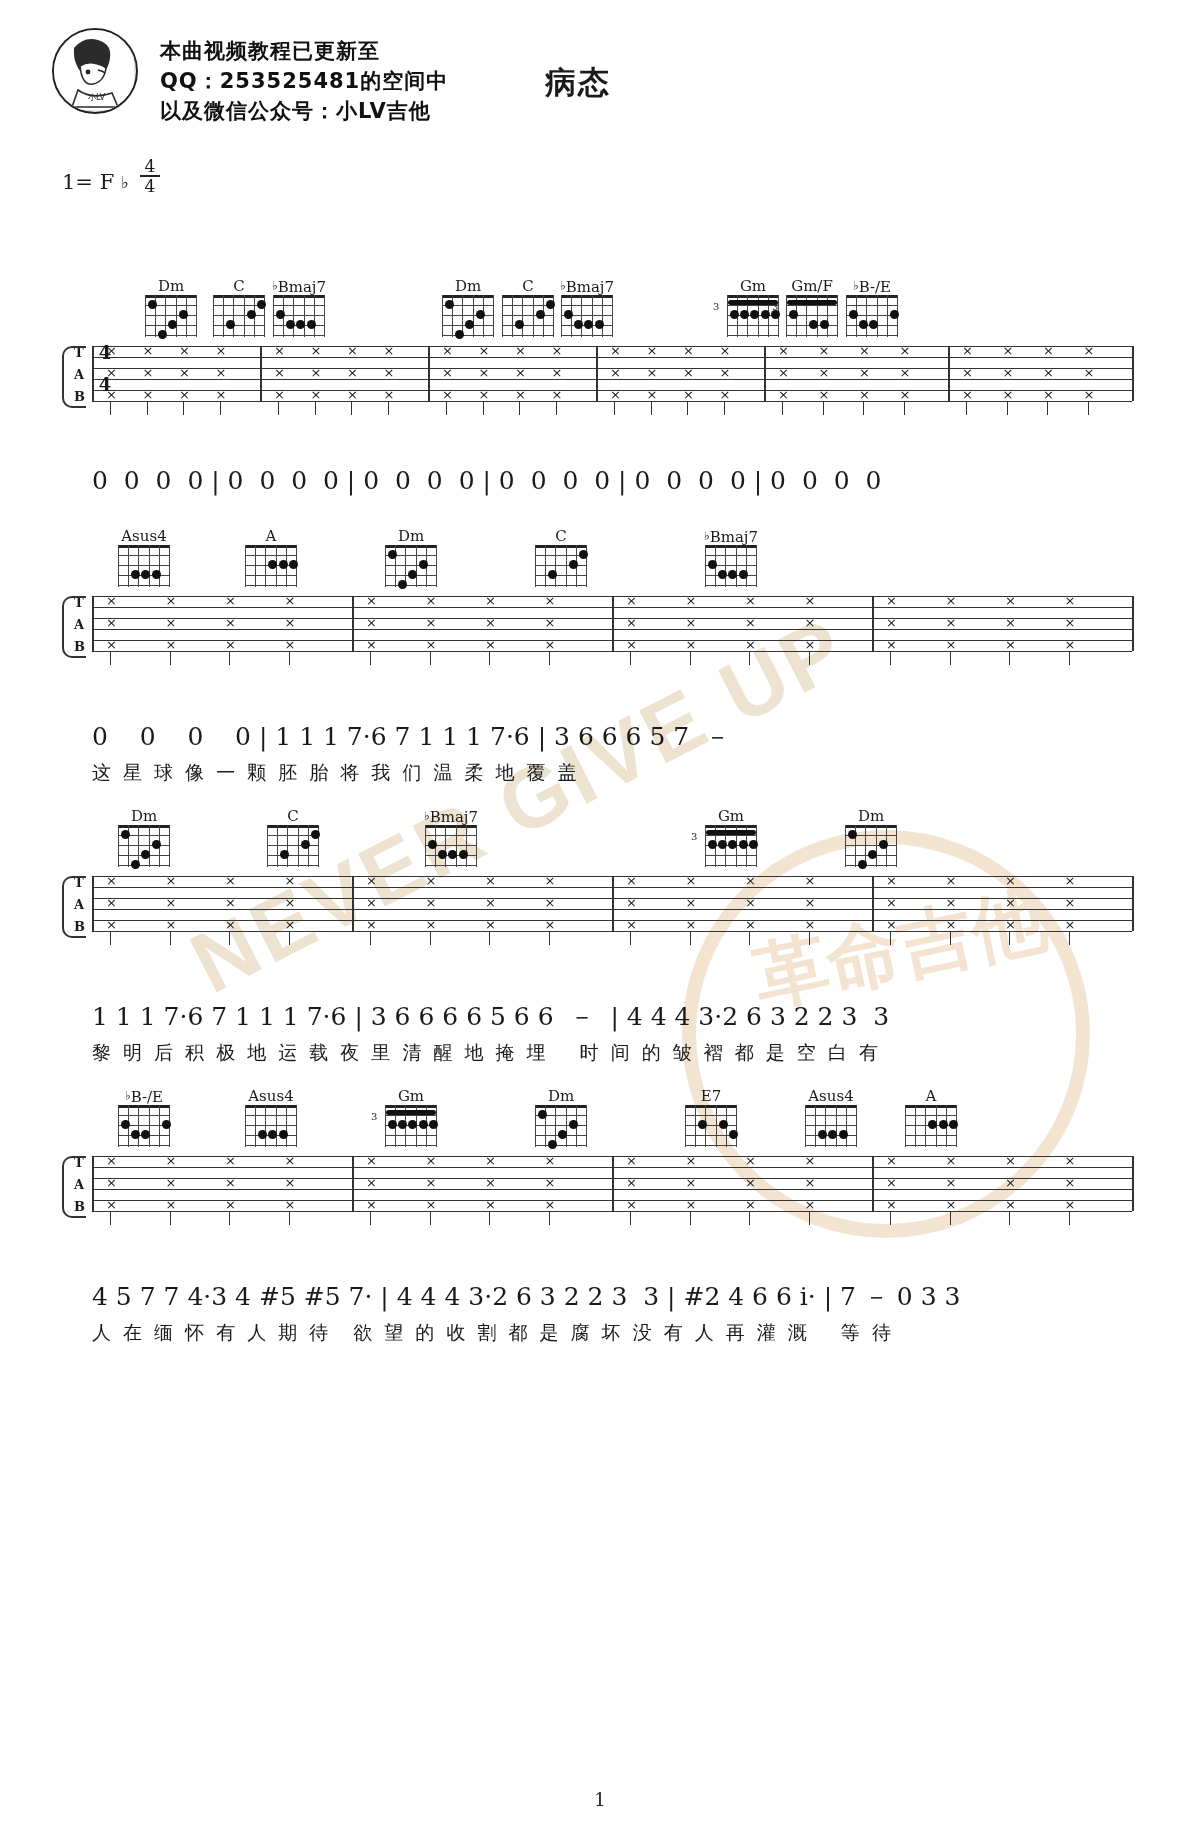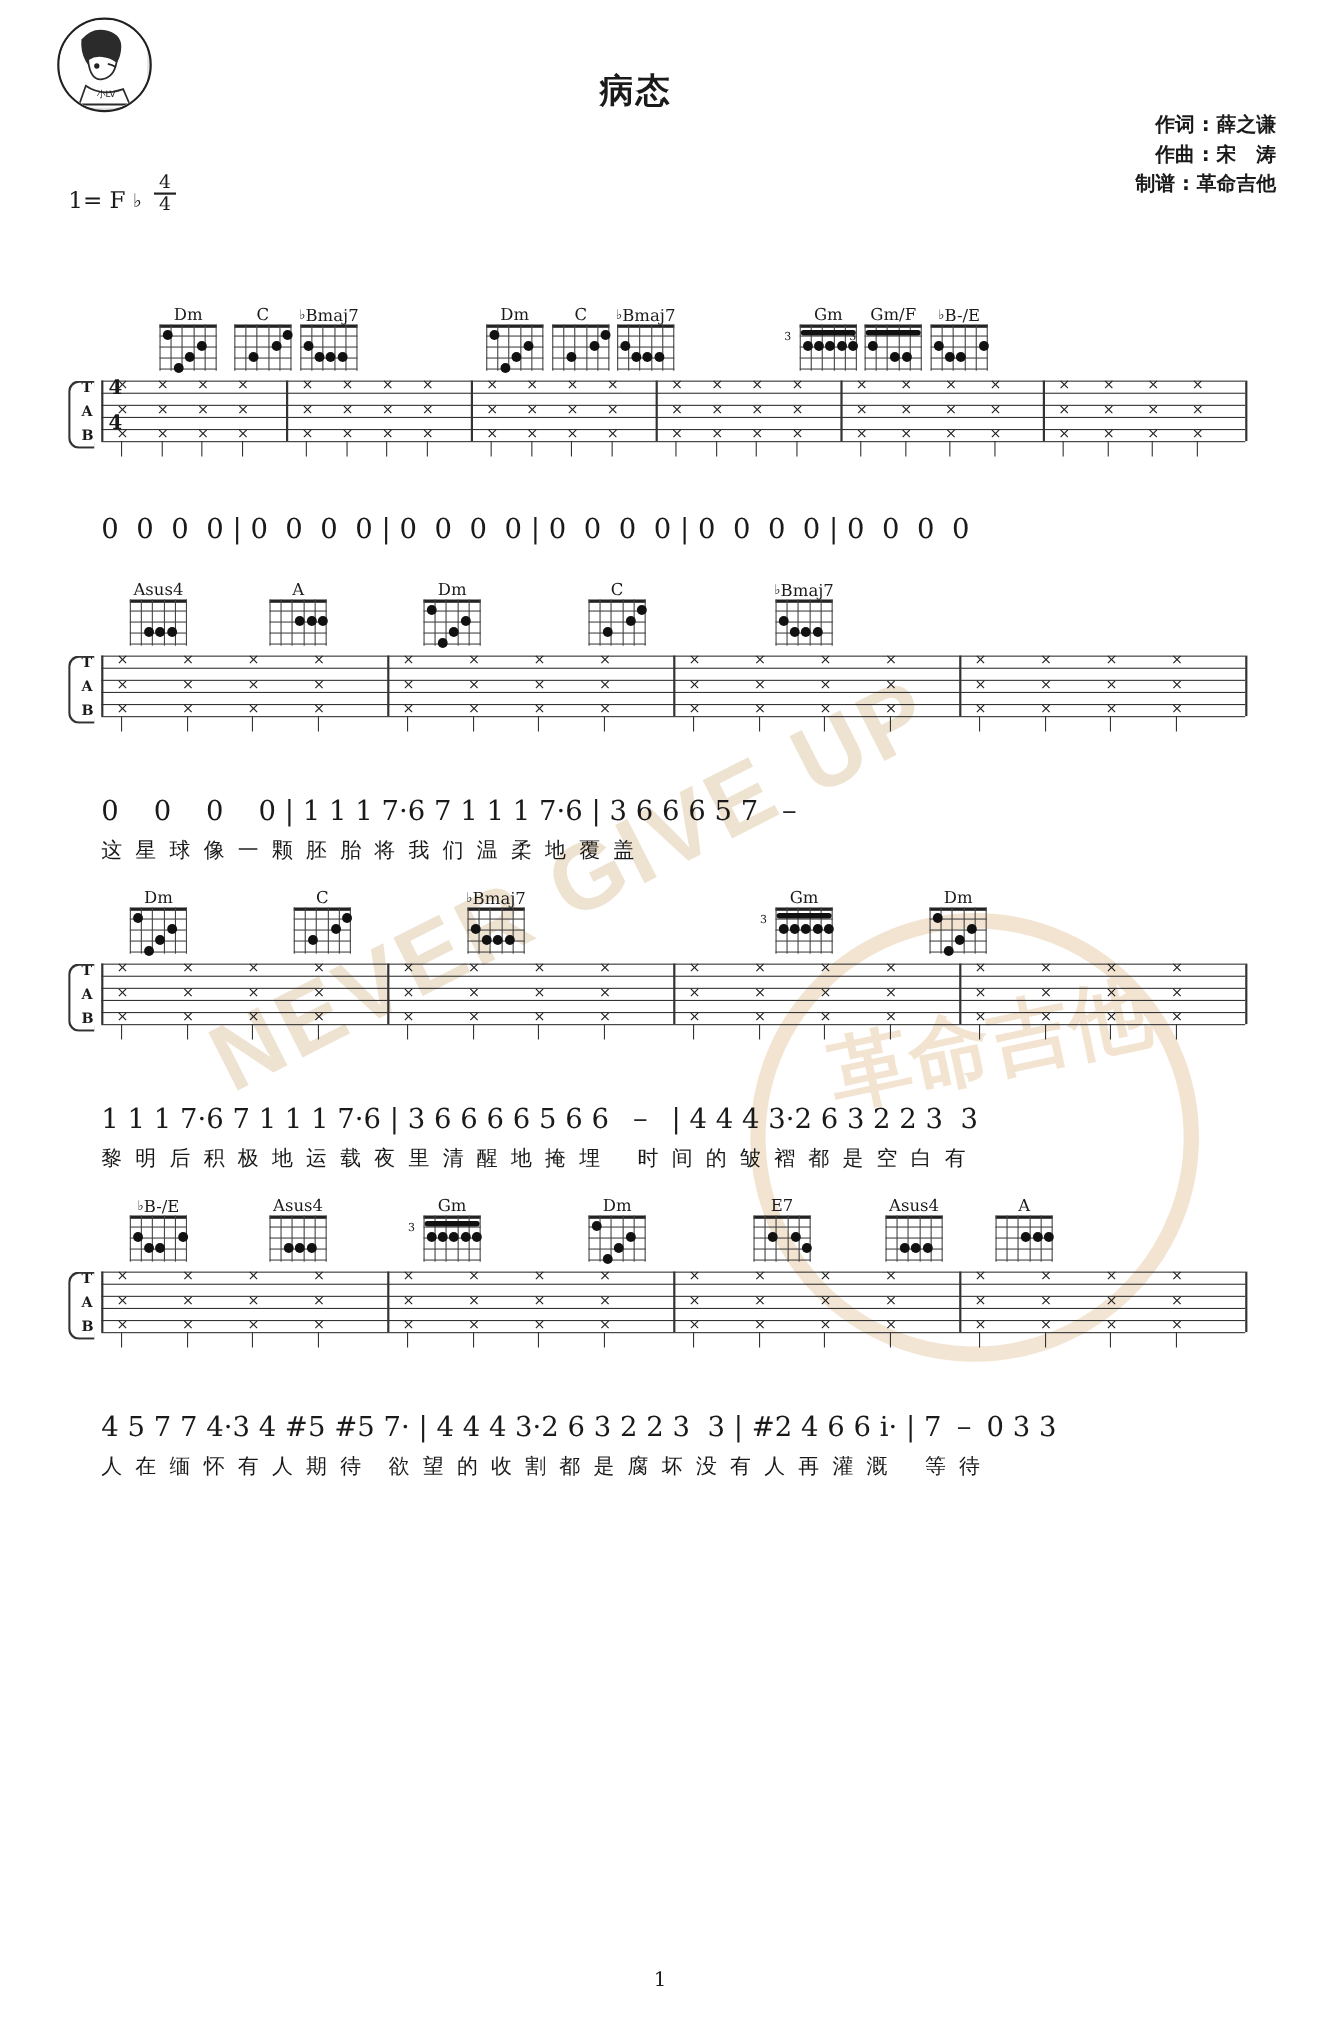--- a/index.html
+++ b/index.html
@@ -8,21 +8,21 @@
     background:#ffffff;
     font-family:"Liberation Sans", sans-serif;
     color:#1a1a1a;
     position:relative;
     overflow:hidden;
   }
   .sheet{position:relative;width:1200px;height:1838px;}
 
   
   .avatar{
-    position:absolute;left:52px;top:16px;width:82px;height:82px;
+    position:absolute;left:52px;top:28px;width:82px;height:82px;
     border:2px solid #222;border-radius:50%;overflow:hidden;background:#e5e5e5;
   }
   .avatar svg{display:block;}
   .promo{
     position:absolute;left:160px;top:36px;
     font-family:"DejaVu Sans", sans-serif;
     font-size:21px;line-height:30px;font-weight:bold;color:#111;
     letter-spacing:1px;
   }
   .promo div{white-space:nowrap;}
@@ -127,28 +127,28 @@
       <rect width="80" height="80" fill="#fff"></rect>
       <path d="M20 18 q10 -12 24 -8 q14 4 12 18 q-1 8 -5 13 q-4 6 -12 6 q-10 0 -15 -9 q-5 -9 -4 -20z" fill="#2b2b2b"></path>
       <path d="M26 36 q6 -4 13 -3 q8 1 13 5 q-2 14 -13 16 q-11 2 -13 -18z" fill="#fff" stroke="#2b2b2b" stroke-width="1.6"></path>
       <circle cx="34" cy="42" r="2.4" fill="#222"></circle>
       <path d="M44 40 q5 1 7 3" stroke="#222" stroke-width="1.6" fill="none"></path>
       <path d="M24 60 q14 10 34 3 l6 14 h-46z" fill="#fff" stroke="#2b2b2b" stroke-width="1.6"></path>
       <text x="34" y="70" font-size="8" font-family="DejaVu Sans" fill="#222">小LV</text>
     </svg>
   </div>
 
+  <div class="promo">
+    <div>本曲视频教程已更新至</div>
+    <div>QQ：253525481的空间中</div>
+    <div>以及微信公众号：小LV吉他</div>
+  </div>
 
   <div class="song-title">病态</div>
 
-  <div class="credits">
-    <div>作词 : 薛之谦</div>
-    <div>作曲 : 宋　涛</div>
-    <div>制谱 : 革命吉他</div>
-  </div>
 
   <div class="keysig">
     <span>1=</span>
     <span>F</span>
     <span class="flat">♭</span>
   </div>
   <div class="timesig">
     <div>4</div>
     <div style="width:20px;height:1.5px;background:#222;margin:1px auto;"></div>
     <div>4</div>

